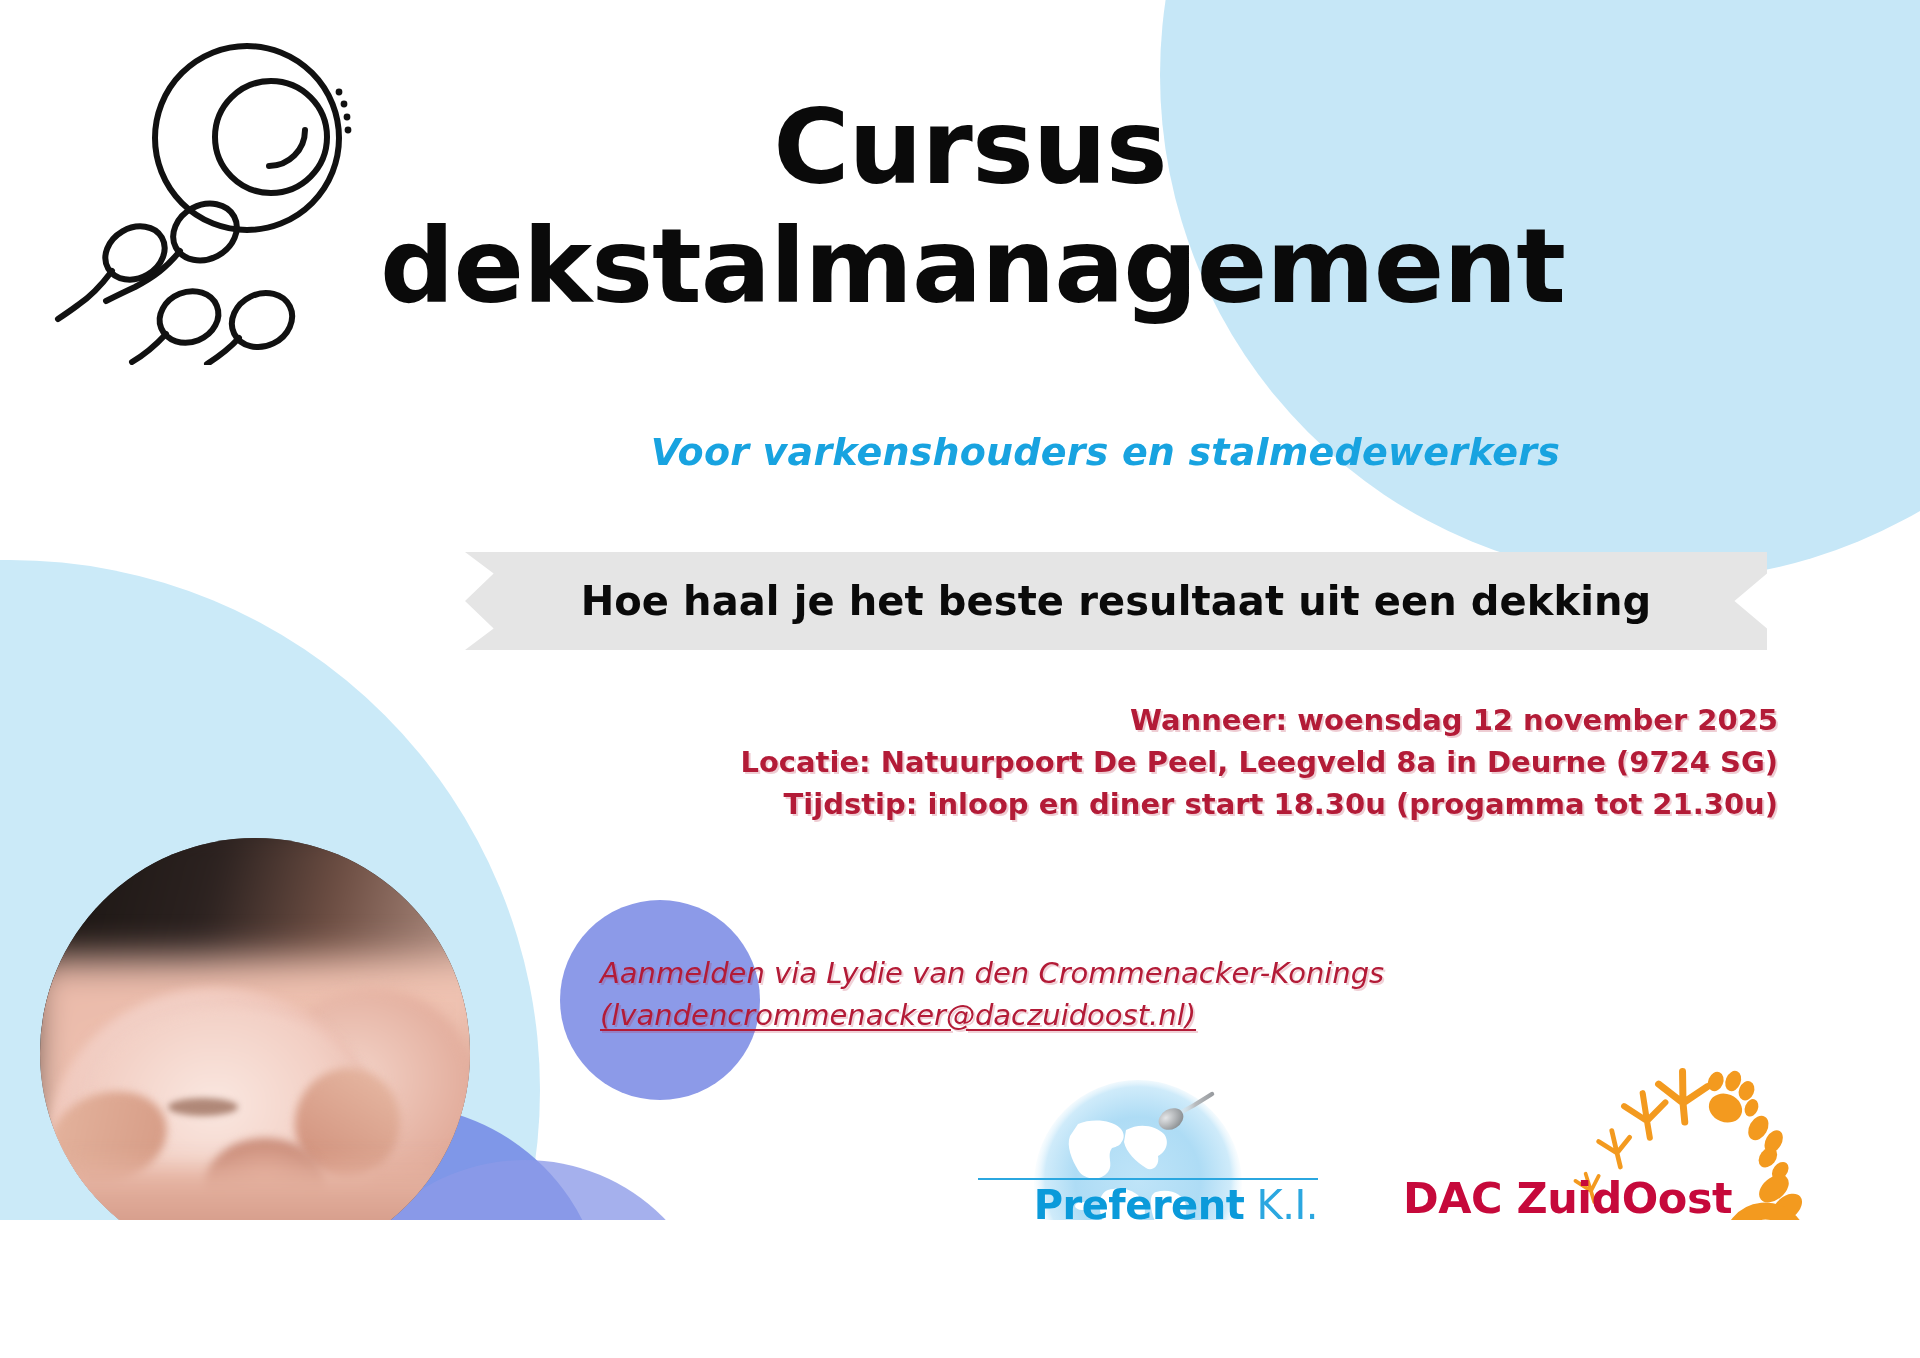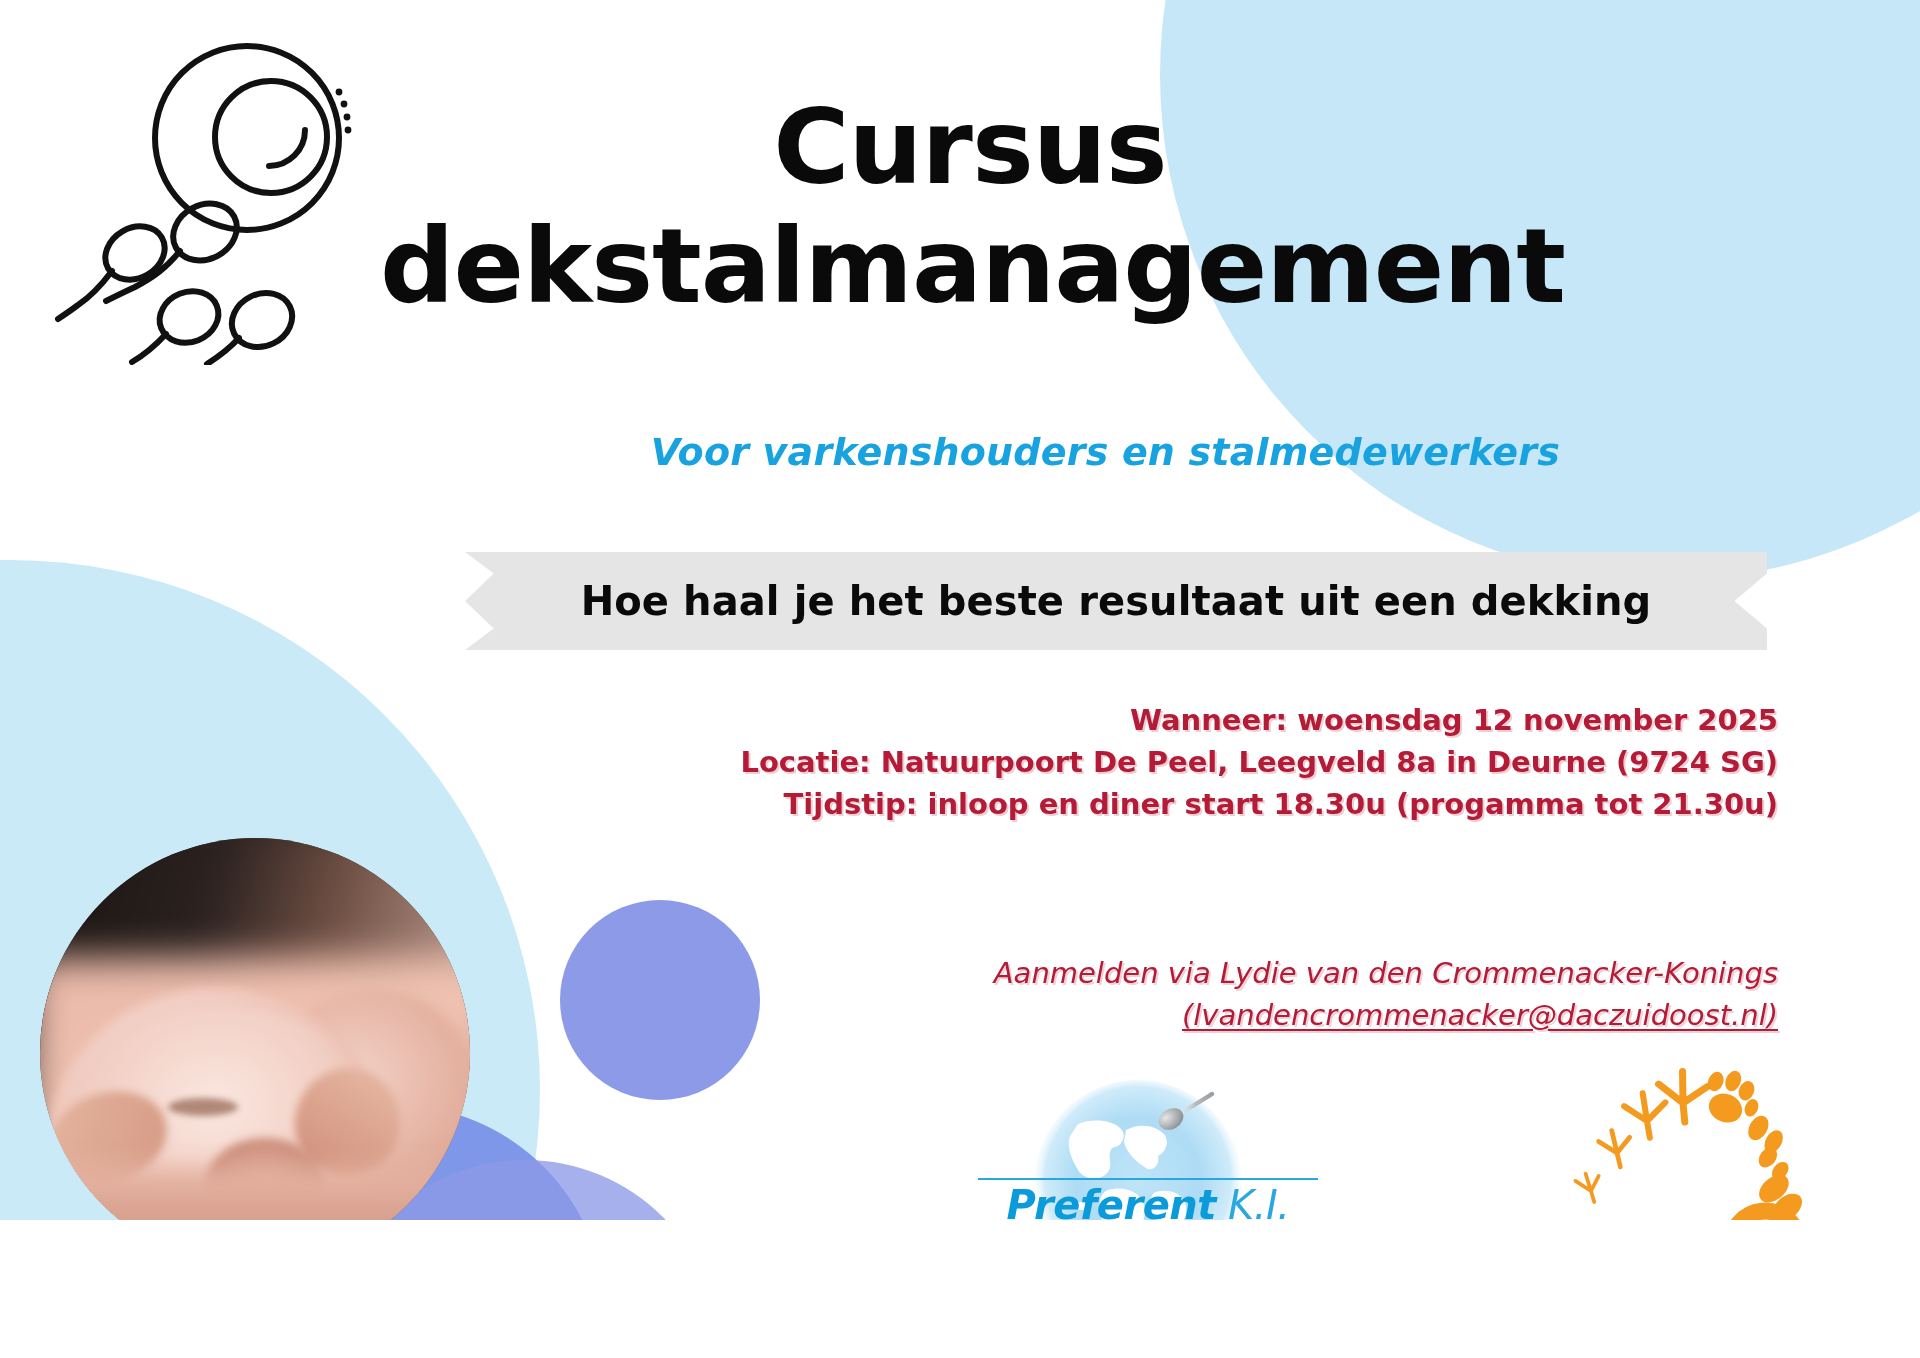--- a/index.html
+++ b/index.html
@@ -188,21 +188,21 @@
     font-size: 29px;
     line-height: 1.44;
     color: #b31b37;
     text-shadow: 2px 2px 0 rgba(179,27,55,.22);
     white-space: nowrap;
   }
   #signup {
     position: absolute;
     left: 600px; top: 953px;
     width: 1200px;
-    text-align: right;
+    text-align: left;
     padding-right: 22px;
   }
   .signup-line {
     font-family: "DejaVu Sans", sans-serif;
     font-style: italic;
     font-weight: 400;
     font-size: 29px;
     line-height: 1.44;
     color: #b31b37;
     text-shadow: 2px 2px 0 rgba(179,27,55,.20);
@@ -216,23 +216,22 @@
     left: 960px; top: 1060px;
     width: 380px; height: 250px;
   }
   #preferent-wordmark {
     position: absolute;
     left: 18px; top: 118px;
     width: 340px;
     border-top: 2px solid #2ba7e0;
     border-bottom: 2px solid #1d4ed8;
     padding: 2px 0 4px 0;
-    text-align: center;
-    white-space: nowrap;
-    font-style: italic;
+    text-align: right;
+    white-space: nowrap;
   }
   #preferent-name {
     font-family: "DejaVu Sans", sans-serif;
     font-weight: 700;
     font-size: 40px;
     color: #0b9ada;
     letter-spacing: -.5px;
   }
   #preferent-ki {
     font-family: "DejaVu Sans", sans-serif;
@@ -432,15 +431,16 @@
         </g>
 
         <path d="M404 196 A 34 34 0 1 0 372 234" fill="none" stroke="#f39a1f" stroke-width="17" stroke-linecap="round"></path>
 
         <g transform="translate(346,240) rotate(-28)">
           <path d="M-26 -18 C-6 -30 22 -22 26 -4 C29 10 6 22 -12 16 C-26 11 -34 -8 -26 -18 Z"></path>
           <path d="M-14 26 C4 14 28 20 30 34 C32 46 12 54 -4 48 C-16 43 -22 33 -14 26 Z"></path>
         </g>
       </g>
     </svg>
+    <div id="dac-wordmark">DAC ZuidOost</div>
   </div>
 
 </div>
 
 </body></html>

